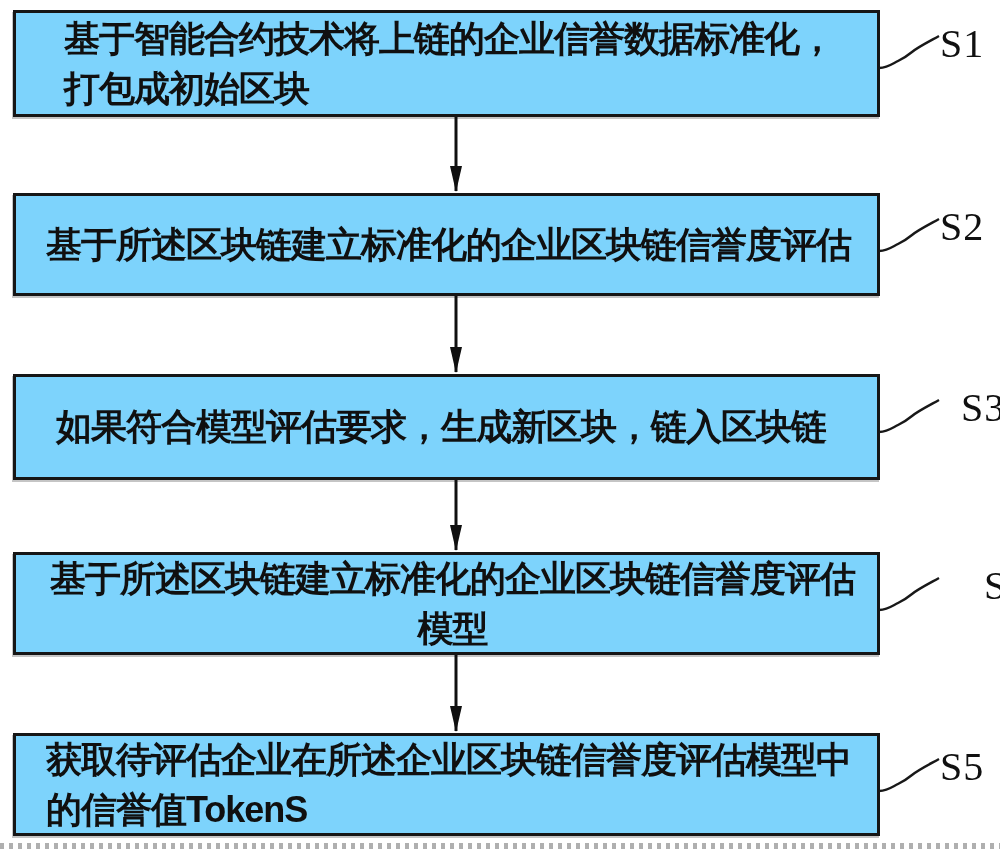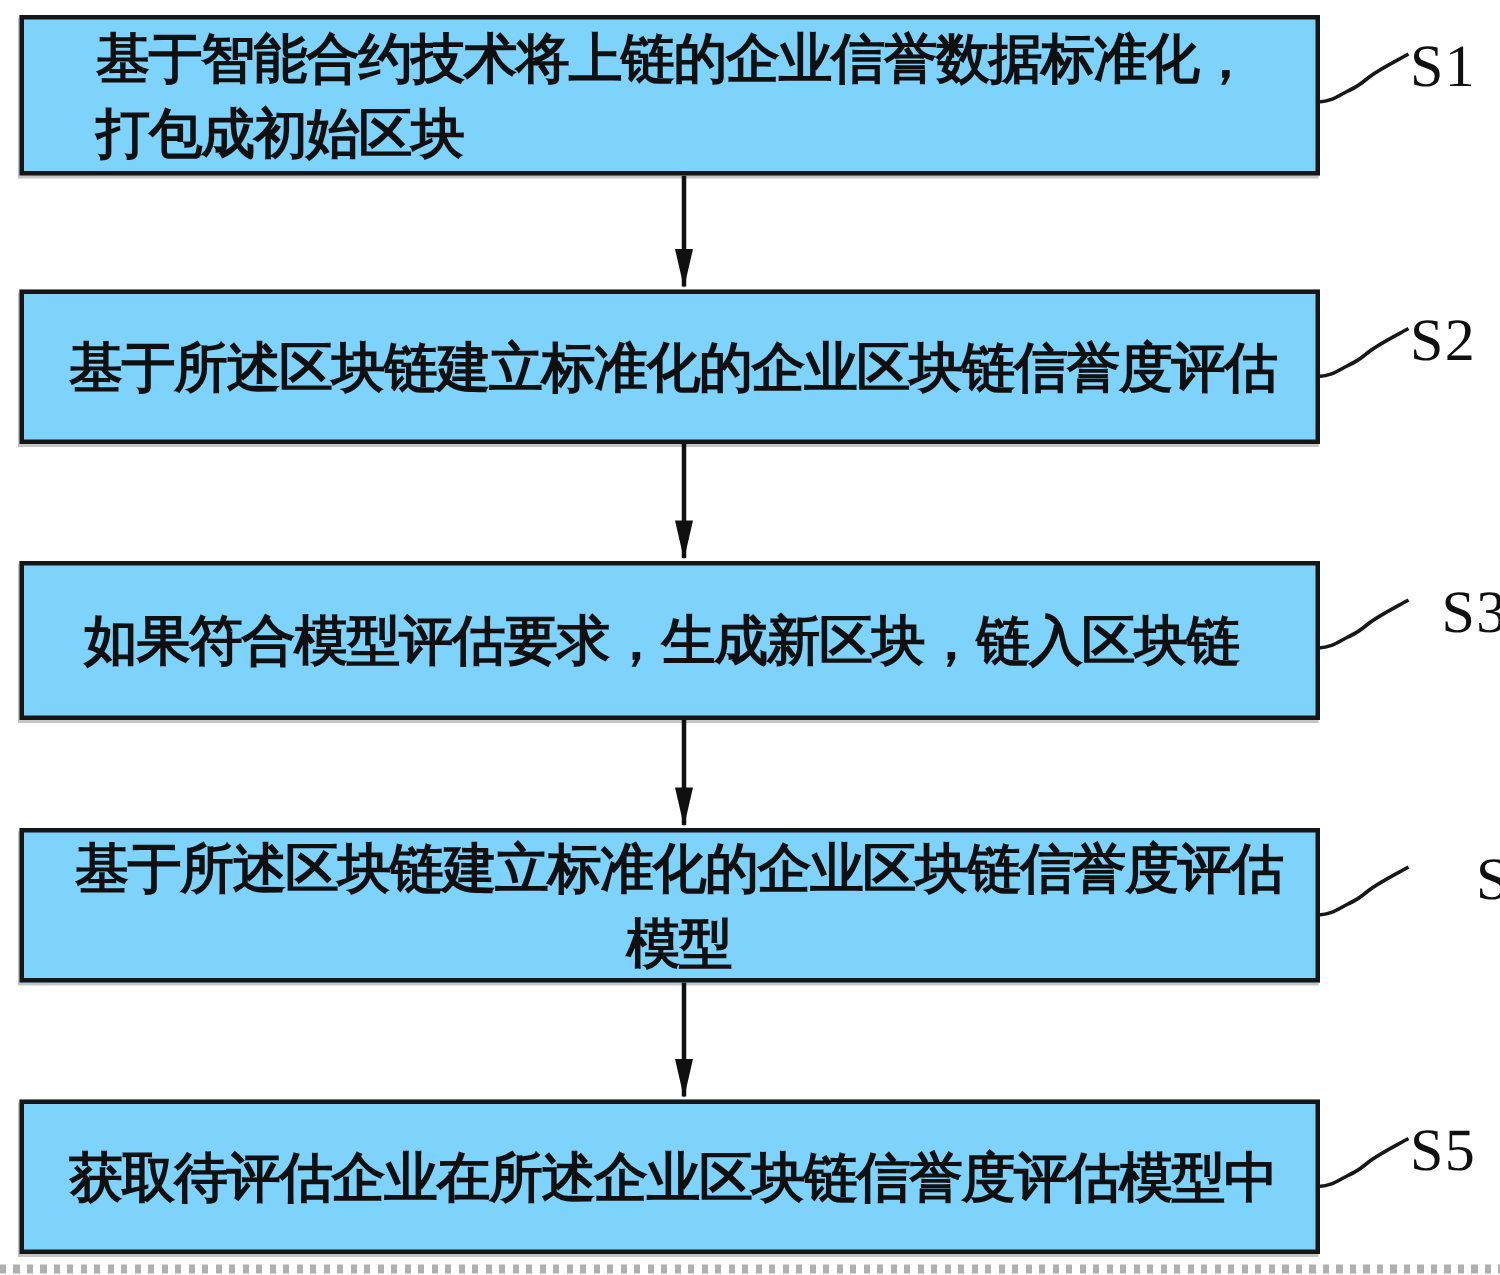--- a/index.html
+++ b/index.html
@@ -110,20 +110,21 @@
     <div class="box-line">如果符合模型评估要求，生成新区块，链入区块链</div>
   </div>
 
   <div class="flow-box box-s4">
     <div class="box-line">基于所述区块链建立标准化的企业区块链信誉度评估</div>
     <div class="box-line">模型</div>
   </div>
 
   <div class="flow-box box-s5">
     <div class="box-line">获取待评估企业在所述企业区块链信誉度评估模型中</div>
+    <div class="box-line">的信誉值TokenS</div>
   </div>
 
   <div class="flow-arrow arrow-1">
     <svg width="28" height="76" viewBox="0 0 28 76">
       <line x1="14" y1="0" x2="14" y2="74" stroke="#101010" stroke-width="3"></line>
       <polygon points="14,75 8,49 20,49" fill="#101010"></polygon>
     </svg>
   </div>
   <div class="flow-arrow arrow-2">
     <svg width="28" height="78" viewBox="0 0 28 78">

